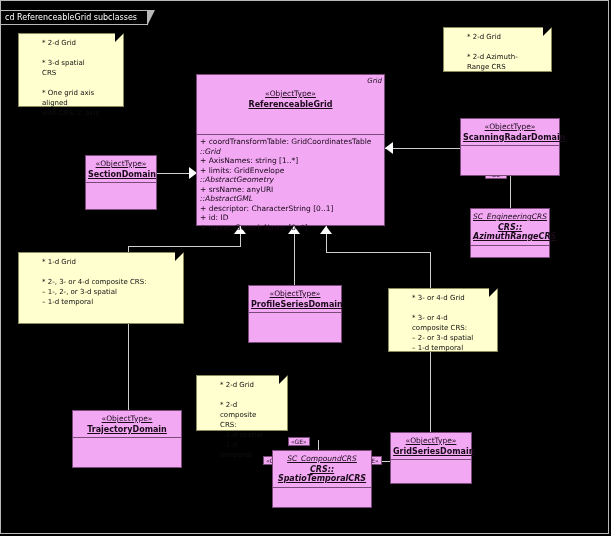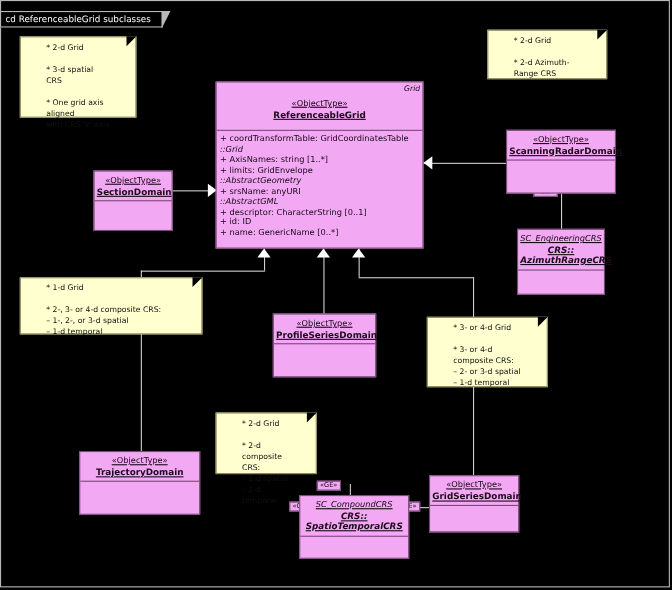--- a/index.html
+++ b/index.html
@@ -152,21 +152,21 @@
 
   <div class="note" style="left:18px;top:33px;width:106px;height:74px;">* 2-d Grid
 
 * 3-d spatial CRS
 
 * One grid axis aligned
   with CRS 'z' axis</div>
   <div class="note" style="left:443px;top:27px;width:109px;height:45px;">* 2-d Grid
 
 * 2-d Azimuth-Range CRS</div>
-  <div class="note" style="left:18px;top:252px;width:166px;height:52px;">* 1-d Grid
+  <div class="note" style="left:18px;top:252px;width:166px;height:72px;">* 1-d Grid
 
 * 2-, 3- or 4-d composite CRS:
   – 1-, 2-, or 3-d spatial
   – 1-d temporal</div>
   <div class="note" style="left:388px;top:288px;width:110px;height:64px;">* 3- or 4-d Grid
 
 * 3- or 4-d composite CRS:
   – 2- or 3-d spatial
   – 1-d temporal</div>
   <div class="note" style="left:196px;top:375px;width:92px;height:56px;">* 2-d Grid
@@ -174,21 +174,21 @@
 * 2-d composite CRS:
   – 1-d spatial
   – 1-d temporal</div>
 
   <div class="uml" style="left:196px;top:74px;width:189px;height:152px;">
     <div class="corner">Grid</div>
     <div class="hdr" style="padding-top:14px;">
       <span class="stereo">«ObjectType»</span>
       <span class="cname">ReferenceableGrid</span>
     </div>
-    <div class="sep attrs" style="margin-top:6px;">
+    <div class="sep attrs" style="margin-top:22px;">
       <div class="row">+   coordTransformTable:  GridCoordinatesTable</div>
       <div class="row grp">::Grid</div>
       <div class="row">+   AxisNames:  string [1..*]</div>
       <div class="row">+   limits:  GridEnvelope</div>
       <div class="row grp">::AbstractGeometry</div>
       <div class="row">+   srsName:  anyURI</div>
       <div class="row grp">::AbstractGML</div>
       <div class="row">+   descriptor:  CharacterString [0..1]</div>
       <div class="row">+   id:  ID</div>
       <div class="row">+   name:  GenericName [0..*]</div>
@@ -204,21 +204,21 @@
   </div>
 
   <div class="uml" style="left:460px;top:118px;width:100px;height:58px;">
     <div class="hdr">
       <span class="stereo">«ObjectType»</span>
       <span class="cname">ScanningRadarDomain</span>
     </div>
     <div class="sep empty"></div>
   </div>
 
-  <div class="uml italic" style="left:470px;top:208px;width:80px;height:60px;">
+  <div class="uml italic" style="left:470px;top:208px;width:80px;height:50px;">
     <div class="hdr">
       <span class="stereo">SC_EngineeringCRS</span>
       <span class="cname">CRS::</span>
       <span class="cname2">AzimuthRangeCRS</span>
     </div>
     <div class="sep empty" style="height:12px;"></div>
   </div>
 
   <div class="uml" style="left:248px;top:285px;width:94px;height:58px;">
     <div class="hdr">

